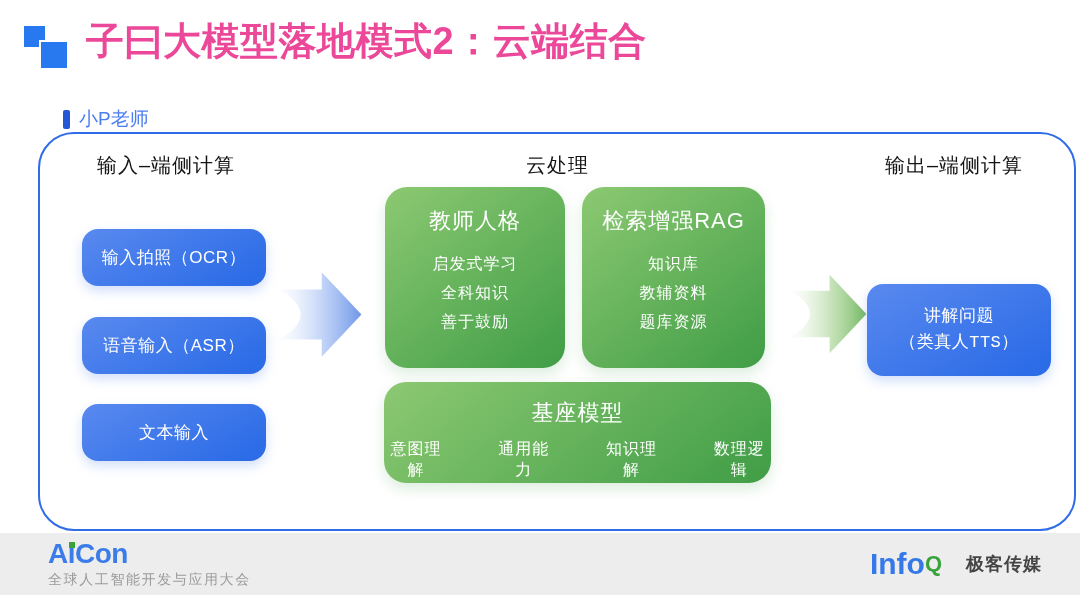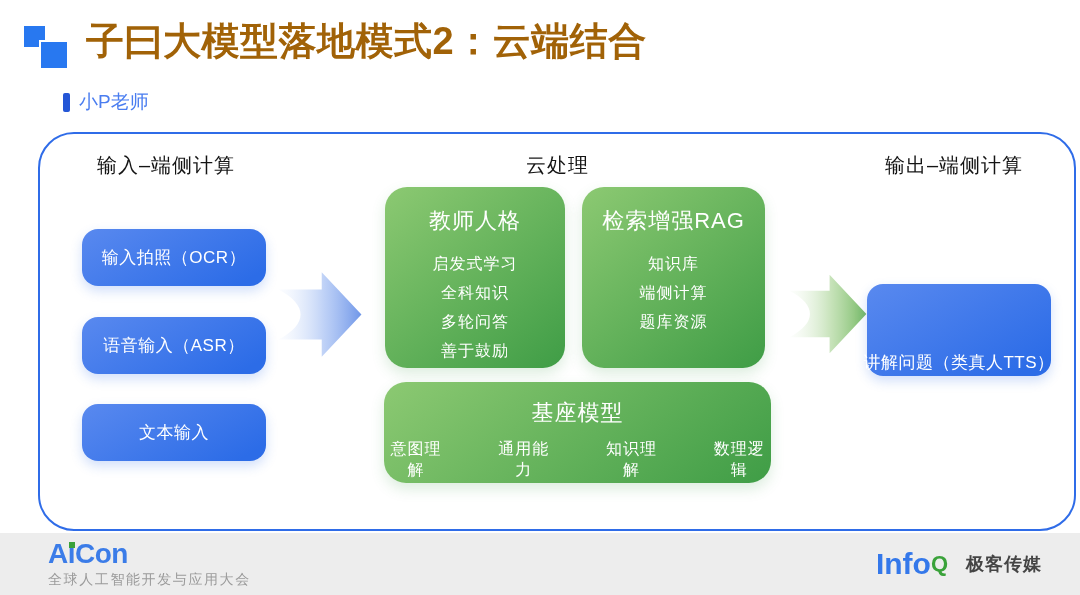--- a/index.html
+++ b/index.html
@@ -11,24 +11,24 @@
     font-family: "Liberation Sans", "DejaVu Sans", sans-serif;
     overflow: hidden;
   }
 
   
   .title-bullet { position: absolute; left: 24px; top: 26px; width: 46px; height: 46px; }
   .title-bullet .sq-small { position: absolute; left: 0; top: 0; width: 21px; height: 21px; background: #2878f0; }
   .title-bullet .sq-big   { position: absolute; left: 17px; top: 16px; width: 26px; height: 26px; background: #2878f0; box-shadow: 0 0 0 2px #ffffff; }
   .page-title {
     position: absolute; left: 86px; top: 16px;
-    font-size: 38px; font-weight: 800; color: #a16207; letter-spacing: 0.5px;
+    font-size: 38px; font-weight: 800; color: #ec4899; letter-spacing: 0.5px;
     white-space: nowrap;
   }
-  .subtitle-row { position: absolute; left: 63px; top: 89px; display: flex; align-items: center; }
+  .subtitle-row { position: absolute; left: 63px; top: 106px; display: flex; align-items: center; }
   .subtitle-bar { width: 7px; height: 19px; background: #2456d6; border-radius: 2px; margin-right: 9px; }
   .subtitle-text { font-size: 19px; font-weight: 500; color: #4a7df0; }
 
   
   .flow-box {
     position: absolute; left: 38px; top: 132px; width: 1038px; height: 399px;
     border: 2.5px solid #2f6ce8; border-radius: 36px; background: #ffffff;
   }
   .sec-header { position: absolute; top: 18px; font-size: 20px; color: #141414; font-weight: 500; letter-spacing: 1px; white-space: nowrap; }
   .hdr-input  { left: 57px; }
@@ -67,35 +67,36 @@
   .gbox-list  { margin-top: 13px; font-size: 16px; line-height: 29px; letter-spacing: 1px; }
   .gbox-base .gbox-title { margin-top: 16px; }
   .gbox-row   { margin-top: 11px; display: flex; justify-content: center; gap: 44px; font-size: 16px; letter-spacing: 1px; }
 
   
   .out-box {
     position: absolute; left: 827px; top: 150px; width: 184px; height: 92px;
     border-radius: 16px;
     background: linear-gradient(150deg, #5989ef 0%, #2c6ce7 90%);
     color: #ffffff; font-size: 17px; line-height: 26px; letter-spacing: 0.5px;
-    display: flex; flex-direction: row; align-items: flex-end; justify-content: center;
+    display: flex; flex-direction: column; align-items: center; justify-content: center;
     box-shadow: 0 5px 12px rgba(44,108,231,0.22);
     white-space: nowrap;
+    font-family: Liberation Mono, monospace;
   }
 
   
   .footer { position: absolute; left: 0; top: 533px; width: 1080px; height: 62px; background: #ededed; }
   .aicon { position: absolute; left: 48px; top: 7px; }
   .aicon-word { position: relative; font-size: 28px; font-weight: 800; color: #3b7ce8; letter-spacing: -0.5px; line-height: 28px; }
   .aicon-idot { position: absolute; left: 21px; top: 2px; width: 6px; height: 6px; background: #3aa23a; }
   .aicon-tagline { font-size: 14px; color: #9b9b9b; letter-spacing: 1.6px; margin-top: 3px; white-space: nowrap; text-align: center; }
   .infoq { position: absolute; right: 38px; top: 0; height: 62px; display: flex; align-items: center; }
   .infoq-info { font-size: 30px; font-weight: 800; color: #3478ea; }
   .infoq-q    { font-size: 22px; font-weight: 800; color: #3aa23a; }
-  .infoq-brand { font-size: 18px; font-weight: 600; color: #454545; margin-left: 18px; letter-spacing: 1px; text-align: right; }
+  .infoq-brand { font-size: 18px; font-weight: 600; color: #454545; margin-left: 24px; letter-spacing: 1px; text-align: right; }
 </style>
 </head>
 <body>
 
 <div class="canvas">
 
   <div class="title-bullet">
     <div class="sq-small"></div>
     <div class="sq-big"></div>
   </div>
@@ -124,30 +125,29 @@
         </linearGradient>
       </defs>
       <path d="M 2 26 C 36 44, 36 66, 2 84 L 52 84 L 52 104 L 98 55 L 52 6 L 52 26 Z" fill="url(#blueArrowGrad)"></path>
     </svg>
 
     <div class="gbox gbox-teacher">
       <div class="gbox-title">教师人格</div>
       <div class="gbox-list">
         <div>启发式学习</div>
         <div>全科知识</div>
-        <div>多轮问答</div>
         <div>善于鼓励</div>
       </div>
     </div>
 
     <div class="gbox gbox-rag">
       <div class="gbox-title">检索增强RAG</div>
       <div class="gbox-list">
         <div>知识库</div>
-        <div>端侧计算</div>
+        <div>教辅资料</div>
         <div>题库资源</div>
       </div>
     </div>
 
     <div class="gbox gbox-base">
       <div class="gbox-title">基座模型</div>
       <div class="gbox-row">
         <span>意图理解</span>
         <span>通用能力</span>
         <span>知识理解</span>

